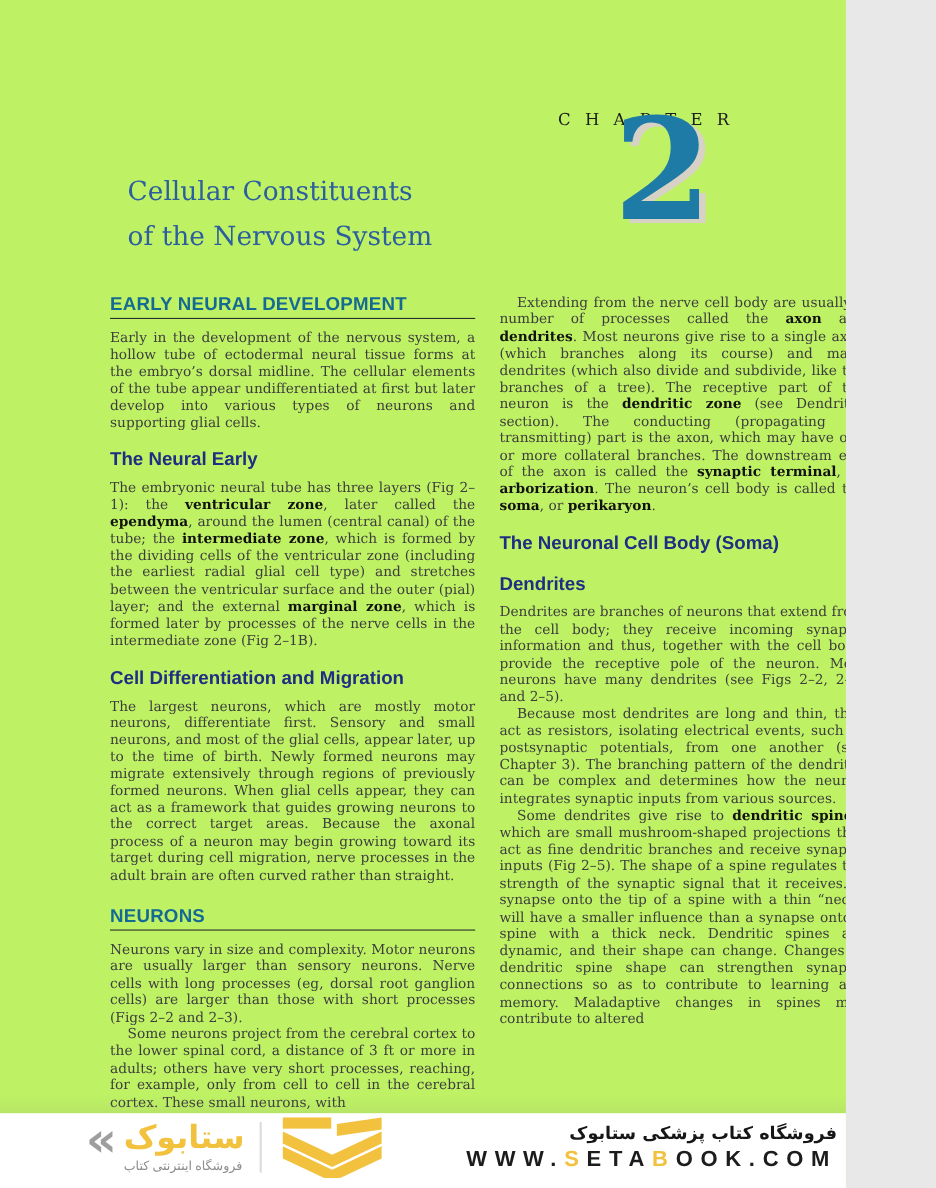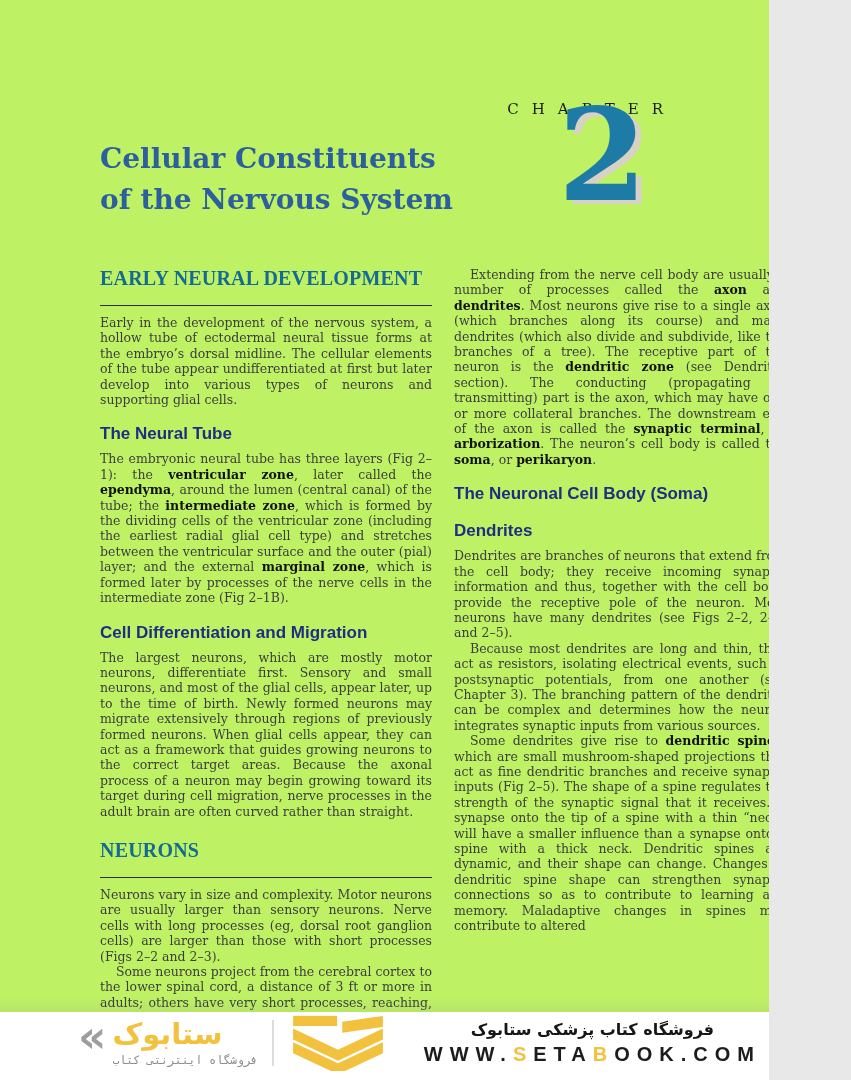--- a/index.html
+++ b/index.html
@@ -15,41 +15,41 @@
     font-family:"DejaVu Serif", serif; font-size:15px; letter-spacing:13px;
     color:#1c1c1c; white-space:nowrap;
   }
   .chapter-number{
     position:absolute; top:88px; right:122px;
     font-family:"DejaVu Serif", serif; font-weight:bold; font-size:128px; line-height:1.05;
     color:var(--chapter_blue); text-shadow:6px 4px 0 #d8d1c5;
   }
   
   .page-title{
-    position:absolute; left:100px; top:138px; margin:0;
-    font-family:"DejaVu Serif", serif; font-weight:700; font-size:28px; line-height:41px;
+    position:absolute; left:100px; top:138px; margin:16px;
+    font-family:"DejaVu Serif", serif; font-weight:400; font-size:24px; line-height:41px;
     color:var(--title_blue);
   }
   
   .cols{
     position:absolute; left:100px; top:267px; width:686px; height:752px;
     display:flex; overflow:hidden;
   }
   .col{width:332px;}
   .col-left{margin-right:22px;}
   .col p{
     margin:0; text-align:justify;
     font-size:12.5px; line-height:15.4px; color:var(--body_text);
   }
   .col p.ind{text-indent:16px;}
   .col p b{color:#121212;}
   .h1{
-    font-family:Liberation Serif, serif; font-weight:bold; font-size:20px;
+    font-family:Liberation Sans, sans-serif; font-weight:bold; font-size:17px;
     letter-spacing:.2px; color:var(--heading_teal);
-    margin:20px 0 9px; padding-bottom:15px; border-bottom:1.5px solid #2e2e2e;
+    margin:20px 0 9px; padding-bottom:2px; border-bottom:1.5px solid #2e2e2e;
   }
   .col .h1:first-child{margin-top:0;}
   .h2{
     font-family:"Liberation Sans", sans-serif; font-weight:bold; font-size:17px;
     color:var(--subheading_navy); margin:17px 0 7px;
   }
   
   .scan-shadow{
     position:absolute; left:0; right:0; top:996px; height:18px;
     background:linear-gradient(to bottom, rgba(120,120,120,0), rgba(120,120,120,.12));
@@ -64,26 +64,26 @@
   .logo-chevrons{
     font-family:"DejaVu Sans", sans-serif; font-weight:bold; font-size:44px;
     color:#9e9e9e; line-height:1; margin:-12px 6px 0 0;
   }
   .logo-text{text-align:left;}
   .wordmark{
     font-family:"DejaVu Sans", sans-serif; font-weight:bold; font-size:29px; line-height:1;
     color:var(--accent_yellow); white-space:nowrap;
   }
   .tagline{
-    font-family:Liberation Mono, monospace; font-size:11.5px; color:#8d8d8d; margin-top:4px;
+    font-family:Liberation Serif, serif; font-size:11.5px; color:#8d8d8d; margin-top:4px;
     white-space:nowrap;
   }
   .logo-divider{width:2px; height:46px; background:#dcdcdc; margin:0 14px;}
   .emblem{display:block;}
-  .footer-right{text-align:center;}
+  .footer-right{text-align:right;}
   .store-line{
     font-family:"DejaVu Sans", sans-serif; font-weight:bold; font-size:16px;
     color:#161616; margin-bottom:4px;
   }
   .site-url{
     font-family:"Liberation Sans", sans-serif; font-weight:bold; font-size:20px;
     letter-spacing:7px; color:#1c1c1c; white-space:nowrap;
   }
   .c-accent{color:var(--accent_yellow);}
   .c-dark{color:#1c1c1c;}
@@ -99,21 +99,21 @@
   <h1 class="page-title">
     <span>Cellular Constituents</span><br>
     <span>of the Nervous System</span>
   </h1>
 
   <div class="cols">
     <div class="col col-left">
       <div class="h1">EARLY NEURAL DEVELOPMENT</div>
       <p>Early in the development of the nervous system, a hollow tube of ectodermal neural tissue forms at the embryo’s dorsal midline. The cellular elements of the tube appear undifferentiated at first but later develop into various types of neurons and supporting glial cells.</p>
 
-      <div class="h2">The Neural Tube</div>
+      <div class="h2">The Neural Early</div>
       <p><span>The embryonic neural tube has three layers (Fig 2–1): the </span><b>ventricular zone</b><span>, later called the </span><b>ependyma</b><span>, around the lumen (central canal) of the tube; the </span><b>intermediate zone</b><span>, which is formed by the dividing cells of the ventricular zone (including the earliest radial glial cell type) and stretches between the ventricular surface and the outer (pial) layer; and the external </span><b>marginal zone</b><span>, which is formed later by processes of the nerve cells in the intermediate zone (Fig 2–1B).</span></p>
 
       <div class="h2">Cell Differentiation and Migration</div>
       <p>The largest neurons, which are mostly motor neurons, differentiate first. Sensory and small neurons, and most of the glial cells, appear later, up to the time of birth. Newly formed neurons may migrate extensively through regions of previously formed neurons. When glial cells appear, they can act as a framework that guides growing neurons to the correct target areas. Because the axonal process of a neuron may begin growing toward its target during cell migration, nerve processes in the adult brain are often curved rather than straight.</p>
 
       <div class="h1">NEURONS</div>
       <p>Neurons vary in size and complexity. Motor neurons are usually larger than sensory neurons. Nerve cells with long processes (eg, dorsal root ganglion cells) are larger than those with short processes (Figs 2–2 and 2–3).</p>
       <p class="ind">Some neurons project from the cerebral cortex to the lower spinal cord, a distance of 3 ft or more in adults; others have very short processes, reaching, for example, only from cell to cell in the cerebral cortex. These small neurons, with</p>
     </div>
 

